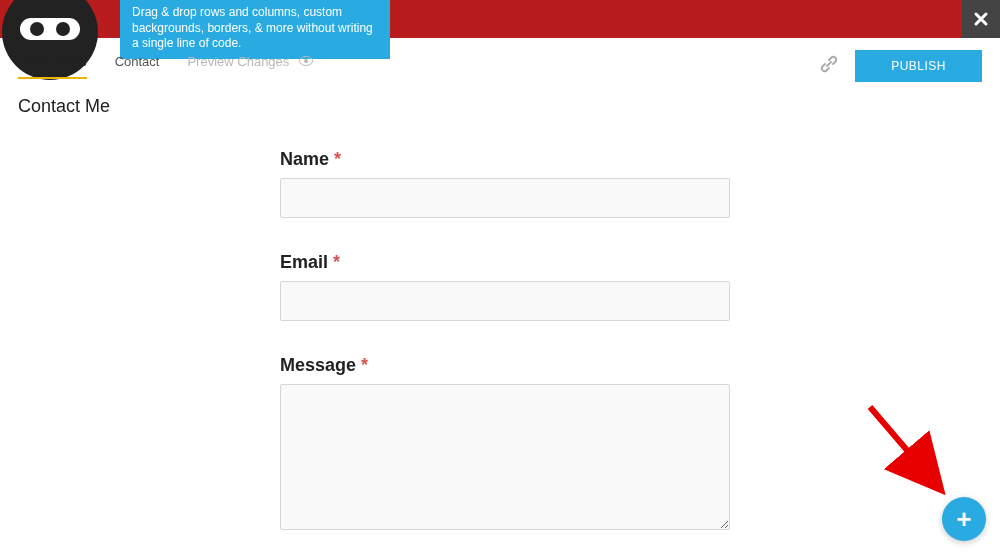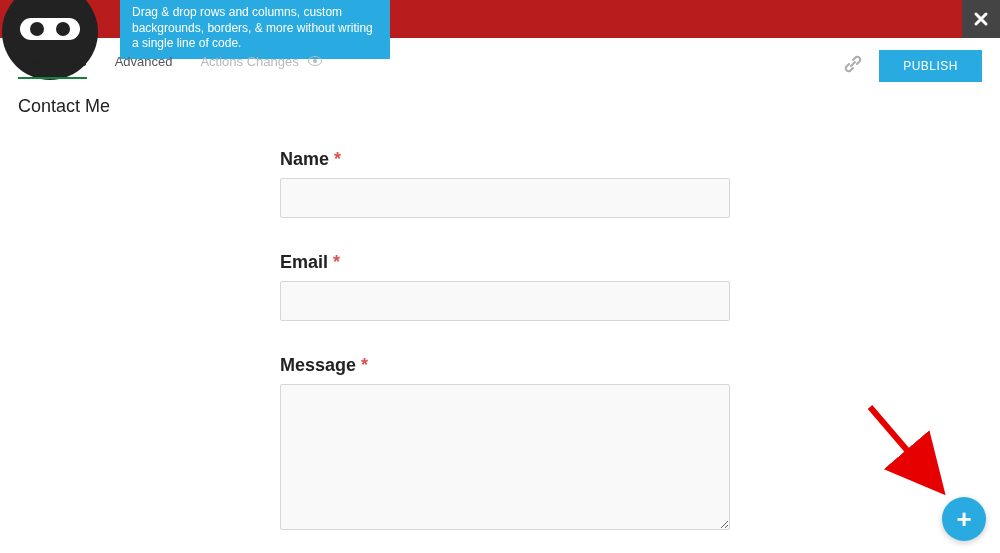--- a/index.html
+++ b/index.html
@@ -14,27 +14,27 @@
     .eye1 { left: 28px; } .eye2 { left: 54px; }
 
     .tooltip { background: #29abe2; color: #fff; font-size: 12px; padding: 5px 12px 7px 12px; line-height: 1.3; max-width: 270px; }
 
     .close-btn { position: absolute; top: 0; right: 0; width: 38px; height: 38px; background: #444; display: flex; align-items: center; justify-content: center; cursor: pointer; }
     .close-btn svg { fill: #fff; }
 
     .navbar { display: flex; align-items: center; padding: 12px 18px 0 18px; position: relative; }
     .tabs { display: flex; gap: 28px; }
     .tab { color: #555; font-size: 13px; cursor: pointer; padding-bottom: 8px; }
-    .tab.active { color: #222; border-bottom: 2px solid #15803d; }
+    .tab.active { color: #222; border-bottom: 2px solid #eab308; }
     .tab.muted { color: #b8b8b8; }
     .eye-icon { margin-left: 6px; color: #b8b8b8; }
 
     .nav-right { margin-left: auto; display: flex; align-items: center; gap: 16px; }
     .link-icon svg { fill: #aaa; }
-    .publish-btn { background: #29abe2; color: #fff; border: none; padding: 9px 24px; font-size: 12px; letter-spacing: 0.5px; cursor: pointer; }
+    .publish-btn { background: #29abe2; color: #fff; border: none; padding: 9px 36px; font-size: 12px; letter-spacing: 0.5px; cursor: pointer; }
 
     .form-title { font-size: 18px; color: #222; padding: 14px 8px 0 18px; }
 
     .form-area { max-width: 460px; margin: 32px auto 0 auto; padding-left: 10px; }
     .field-group { margin-bottom: 34px; }
     .field-label { font-size: 18px; font-weight: 600; color: #222; display: block; margin-bottom: 8px; }
     .req { color: #d9534f; }
     .text-input { width: 100%; height: 40px; border: 1px solid #d6d6d6; background: #f9f9f9; border-radius: 2px; padding: 6px; }
     .textarea-input { width: 100%; height: 146px; border: 1px solid #d6d6d6; background: #f9f9f9; border-radius: 2px; padding: 6px; resize: both; }
 
@@ -56,23 +56,23 @@
   <div class="close-btn">
     <svg width="16" height="16" viewBox="0 0 16 16">
         <path d="M3 3 L13 13 M13 3 L3 13" stroke="#fff" stroke-width="3" stroke-linecap="round"></path>
       </svg>
   </div>
 </div>
 
 <div class="navbar">
   <div class="tabs">
     <div class="tab active">Form Fields</div>
-    <div class="tab">Advanced</div>
+    <div class="tab">Contact</div>
     <div class="tab muted">
-      <span>Actions Changes</span>
+      <span>Preview Changes</span>
       <span class="eye-icon">
         <svg width="14" height="10" viewBox="0 0 14 10">
             <ellipse cx="7" cy="5" rx="6.5" ry="4.5" fill="none" stroke="#b8b8b8" stroke-width="1"></ellipse>
             <circle cx="7" cy="5" r="2" fill="#b8b8b8"></circle>
           </svg>
       </span>
     </div>
   </div>
   <div class="nav-right">
     <span class="link-icon">

